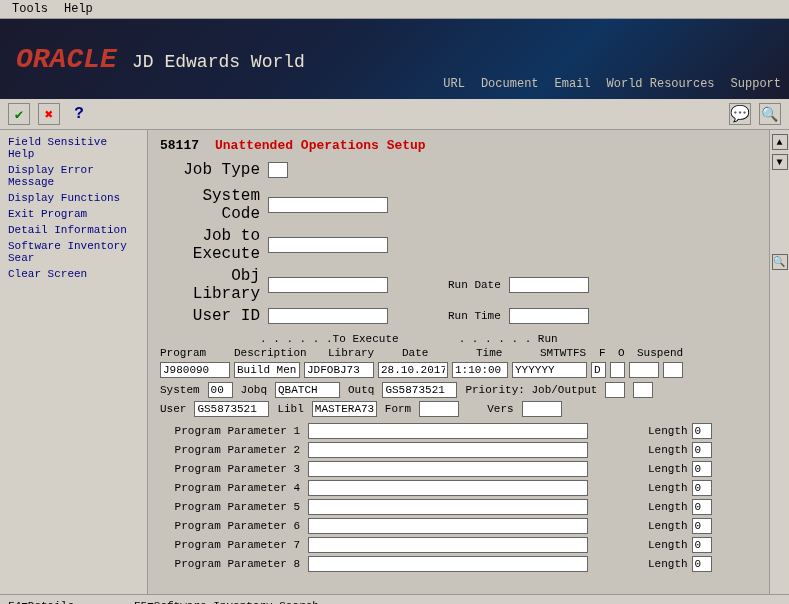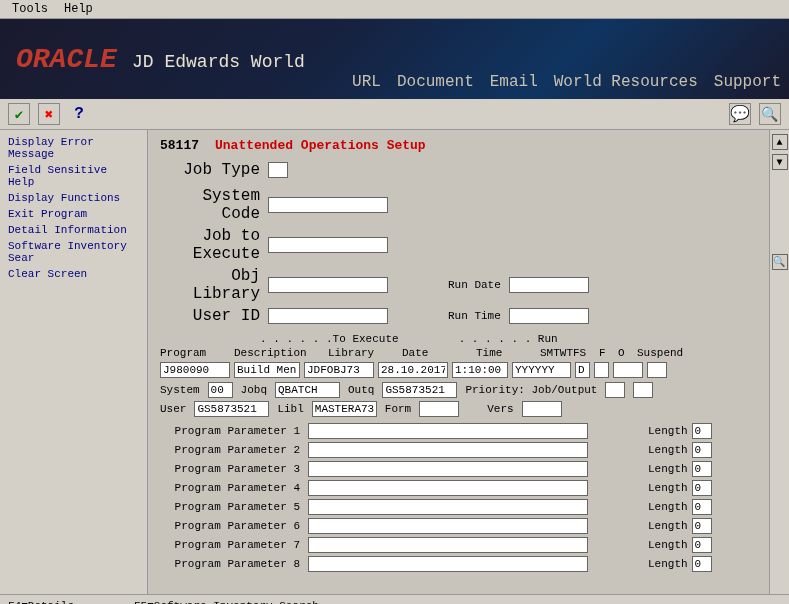--- a/index.html
+++ b/index.html
@@ -5,21 +5,21 @@
     * { margin: 0; padding: 0; box-sizing: border-box; }
     body { width: 789px; height: 604px; font-family: 'Courier New', monospace; font-size: 12px; background: #d4d0c8; overflow: hidden; }
 
     
     #menubar { background: #d4d0c8; border-bottom: 1px solid #999; padding: 2px 12px; display: flex; gap: 16px; }
     #menubar span { font-size: 12px; cursor: pointer; }
 
     
     #header { background: linear-gradient(135deg, #1a1a2e 0%, #16213e 40%, #0f3460 70%, #1a1a2e 100%); height: 80px; display: flex; align-items: center; padding: 8px 16px; position: relative; }
     #nav-links { position: absolute; right: 8px; bottom: 8px; display: flex; gap: 16px; }
-    #nav-links span { color: #c8c0b0; font-size: 16px; cursor: pointer; margin-top: 33px; }
+    #nav-links span { color: #c8c0b0; font-size: 12px; cursor: pointer; margin-top: 33px; }
 
     
     #toolbar { background: #d4d0c8; padding: 4px 8px; display: flex; align-items: center; gap: 8px; border-bottom: 1px solid #999; }
     .toolbar-btn { width: 22px; height: 22px; display: flex; align-items: center; justify-content: center; cursor: pointer; border: 1px solid #888; background: #d4d0c8; font-size: 14px; }
     .toolbar-help { width: 22px; height: 22px; display: flex; align-items: center; justify-content: center; cursor: pointer; font-weight: bold; color: #00008b; font-size: 16px; }
     .toolbar-right { margin-left: auto; display: flex; gap: 8px; }
 
     
     #main { display: flex; height: calc(604px - 80px - 28px - 32px); }
 
@@ -87,22 +87,22 @@
   <div class="toolbar-help">?</div>
   <div class="toolbar-right">
     <div class="toolbar-btn" style="font-size:16px;">💬</div>
     <div class="toolbar-btn" style="font-size:14px;">🔍</div>
   </div>
 </div>
 
 <div id="main" style="display:flex; height: 464px;">
 
   <div id="sidebar">
+    <div class="sidebar-item">Field Sensitive Help</div>
     <div class="sidebar-item">Display Error Message</div>
-    <div class="sidebar-item">Field Sensitive Help</div>
     <div class="sidebar-item">Display Functions</div>
     <div class="sidebar-item">Exit Program</div>
     <div class="sidebar-item">Detail Information</div>
     <div class="sidebar-item">Software Inventory Sear</div>
     <div class="sidebar-item">Clear Screen</div>
   </div>
 
   <div id="content">
 
     <div class="form-title-row">
@@ -157,21 +157,21 @@
         <span style="width:15px;">O</span>
         <span style="width:50px;">Suspend</span>
       </div>
 
       <div style="display:flex; align-items:center; gap:4px; margin-bottom:4px;">
         <input class="form-input" style="width: 70px;" type="text" value="J980090">
         <input class="form-input" style="width: 66px;" type="text" value="Build Menu Wo">
         <input class="form-input" style="width: 70px;" type="text" value="JDFOBJ73">
         <input class="form-input" style="width: 70px;" type="text" value="28.10.2017">
         <input class="form-input" style="width: 56px;" type="text" value="1:10:00">
-        <input class="form-input" style="width: 59px;" type="text" value="YYYYYY">
+        <input class="form-input" style="width: 75px;" type="text" value="YYYYYY">
         <input class="form-input" style="width: 15px;" type="text" value="D">
         <input class="form-input" style="width: 15px;" type="text" value="">
         <input class="form-input" style="width: 30px;" type="text" value="">
         <input class="form-input" style="width: 20px;" type="text" value="">
       </div>
 
       <div style="display:flex; align-items:center; gap:8px; margin-bottom:3px; font-size:11px;">
         <span>System</span>
         <input class="form-input" style="width: 25px;" type="text" value="00">
         <span>Jobq</span>

